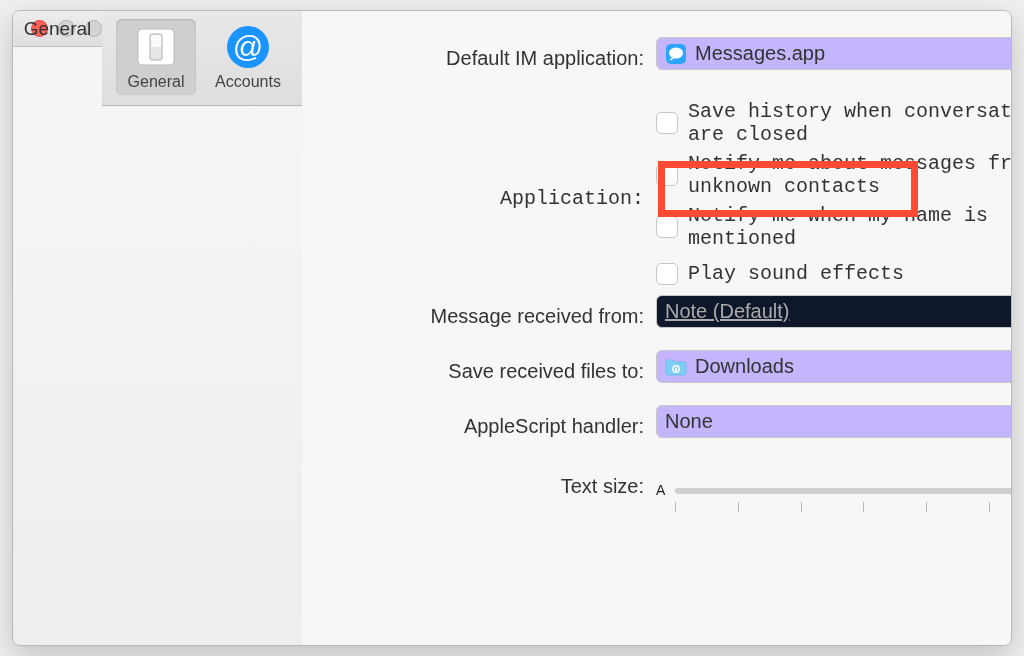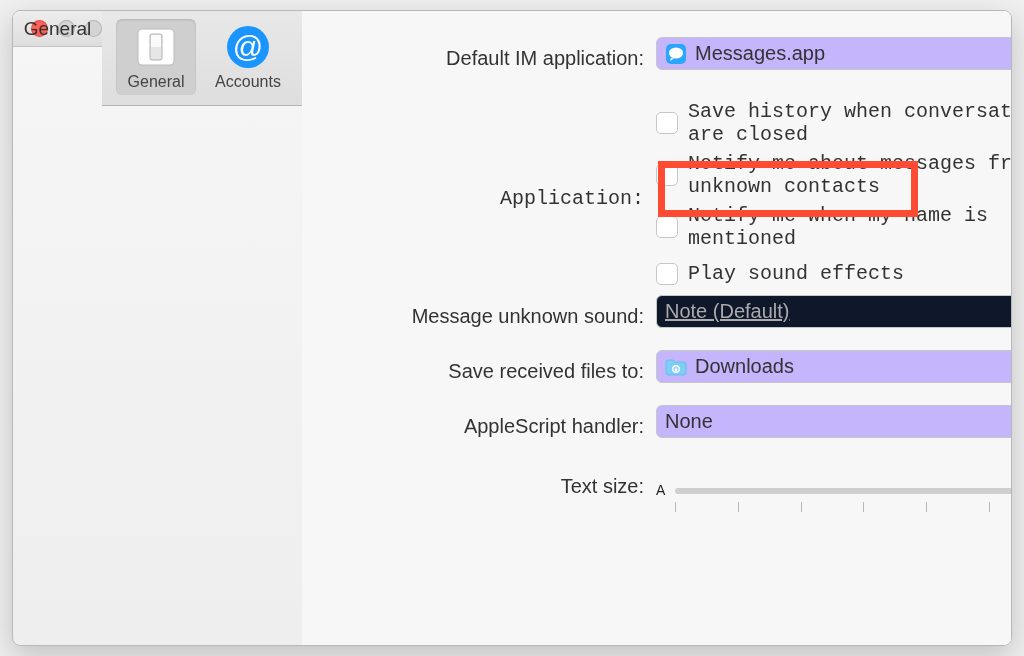--- a/index.html
+++ b/index.html
@@ -273,21 +273,21 @@
         <div class="check-row" style="margin-top:12px; margin-bottom:10px;">
           <div class="checkbox"></div>
           <div class="check-label">Play sound effects</div>
         </div>
       </div>
     </div>
 
     <div class="highlight-box" style="left:356px; top:150px; width:260px; height:56px;"></div>
 
     <div class="form-row" style="margin-bottom:22px;">
-      <div class="form-label">Message unknown sound:</div>
+      <div class="form-label">Message received from:</div>
       <div class="form-control">
         <div class="popup disabled">
           <span>Note (Default)</span>
           <div class="popup-arrows disabled">
             <svg viewBox="0 0 12 8">
                 <path d="M2 6 L6 2 L10 6" stroke="#c8c8c8" stroke-width="2" fill="none"></path>
               </svg>
             <svg viewBox="0 0 12 8">
                 <path d="M2 2 L6 6 L10 2" stroke="#c8c8c8" stroke-width="2" fill="none"></path>
               </svg>

